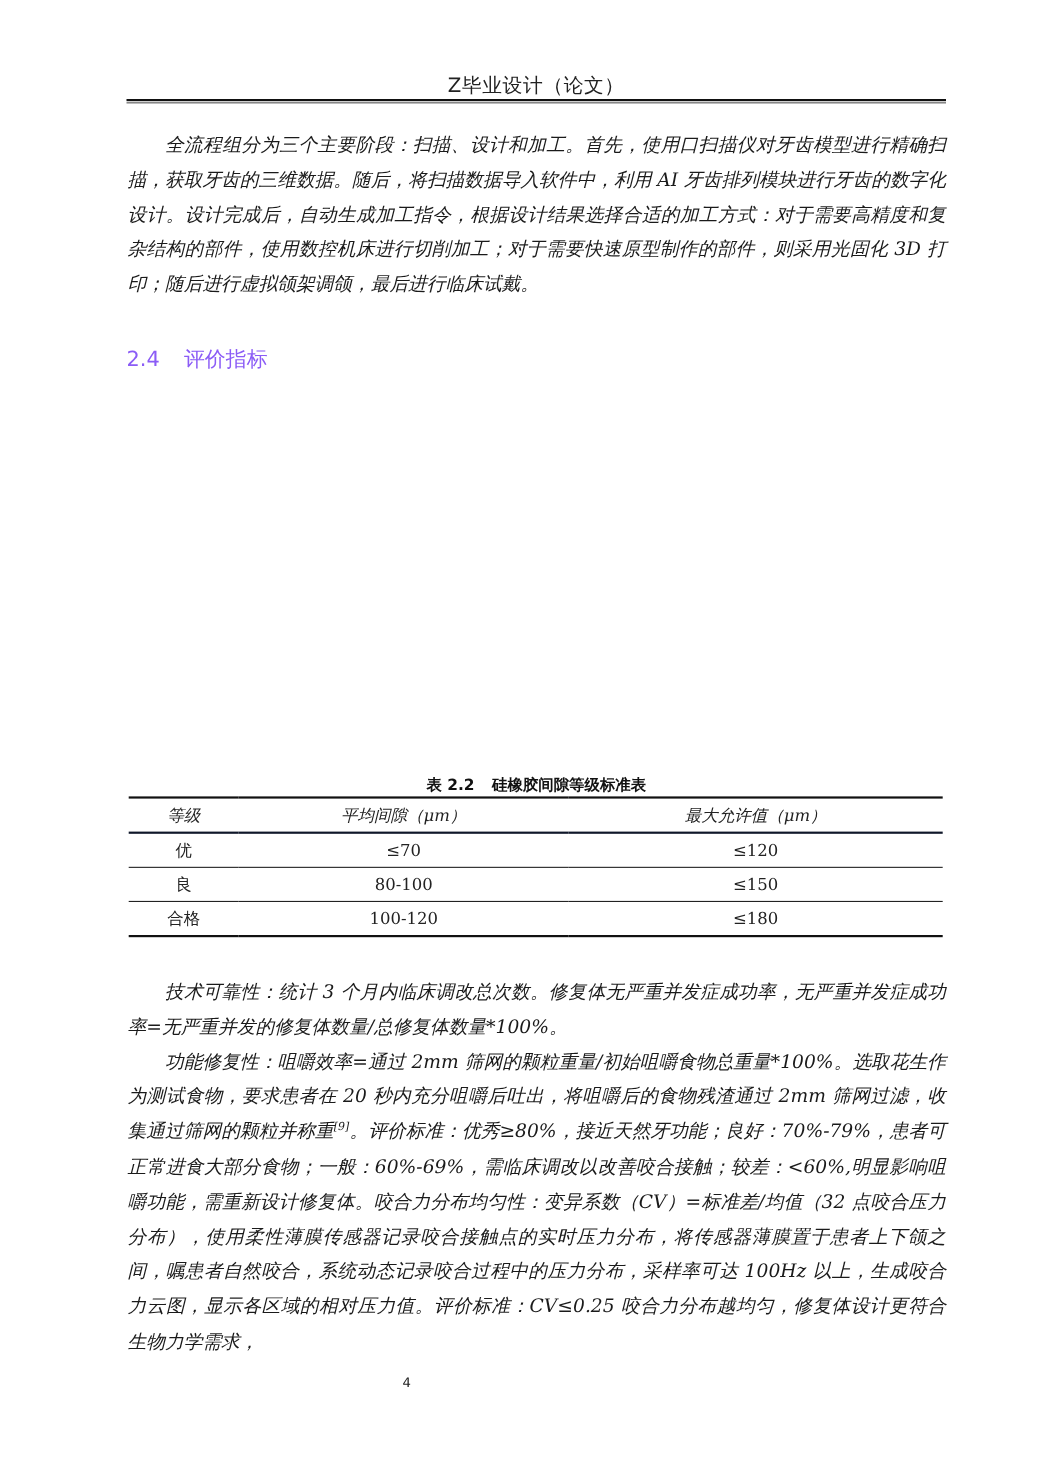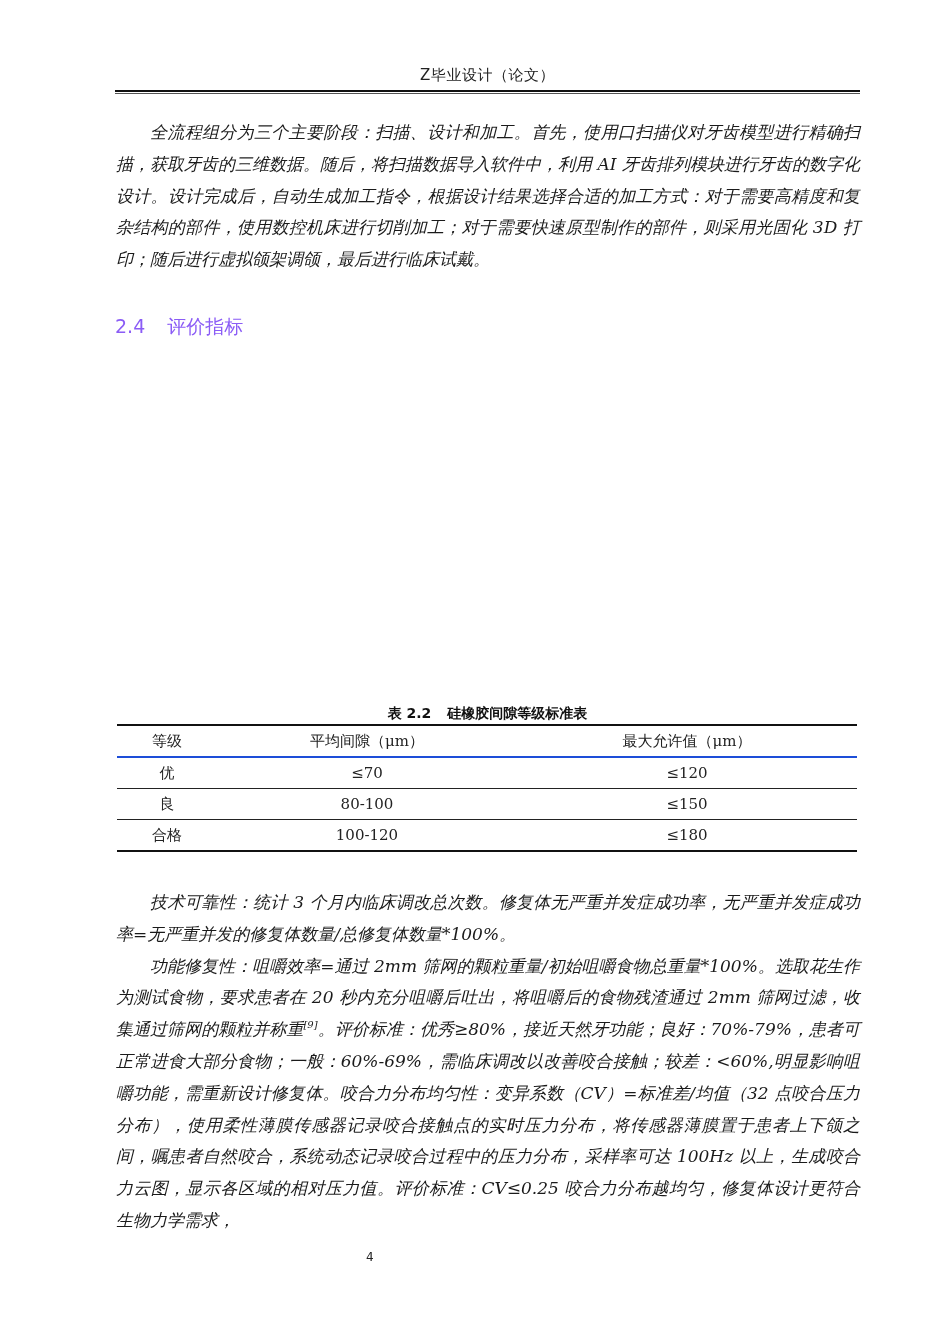--- a/index.html
+++ b/index.html
@@ -1,21 +1,21 @@
 <!DOCTYPE html>
 <html><head>
   <meta charset="utf-8">
   <style>
     html, body { margin: 0; padding: 0; background: #ffffff; }
     body { width: 950px; height: 1344px; position: relative; overflow: hidden;
            font-family: "DejaVu Serif", "Liberation Serif", serif; color: #111; }
     .page { position: absolute; left: 0; top: 0; width: 950px; height: 1344px; background: #fff; }
 
     .running-header { position: absolute; left: 115px; top: 66px; width: 745px; text-align: center;
-                      font-family: "DejaVu Sans", "Liberation Sans", sans-serif; font-size: 15px; color: #222; letter-spacing: 0.5px; }
+                      font-family: "DejaVu Sans", "Liberation Sans", sans-serif; font-size: 18px; color: #222; letter-spacing: 0.5px; }
     .header-rule { position: absolute; left: 115px; top: 90px; width: 745px; height: 0;
                    border-top: 2px solid #111; }
     .header-rule2 { position: absolute; left: 115px; top: 93px; width: 745px; height: 0;
                    border-top: 1px solid #555; }
 
     .body-text { position: absolute; left: 116px; width: 744px; font-size: 17px; line-height: 31.8px;
                  text-align: justify; text-justify: inter-character; color: #1a1a1a; }
     .body-text p { margin: 0; text-indent: 2em; font-style: italic; }
     .small { font-size: 15px; }
 
@@ -23,21 +23,21 @@
                        font-size: 19px; color: #8b5cf6; }
     .section-heading .num { margin-right: 22px; }
 
     .table-caption { position: absolute; left: 115px; top: 705px; width: 745px; text-align: center;
                      font-family: "DejaVu Sans", "Liberation Sans", sans-serif; font-size: 14px; font-weight: bold; color: #111; }
     .table-caption .cap-num { margin-right: 16px; text-align: right; }
 
     table.gap-table { position: absolute; left: 117px; top: 724px; width: 740px; border-collapse: collapse;
                       font-size: 15px; color: #222; }
     table.gap-table th, table.gap-table td { height: 30px; padding: 0; text-align: center; font-weight: normal; }
-    table.gap-table thead tr { border-top: 2px solid #111; border-bottom: 2px solid #1d4ed8; }
+    table.gap-table thead tr { border-top: 2px solid #111; border-bottom: 2px solid #0f172a; font-style: italic; }
     table.gap-table tbody tr { border-bottom: 1.5px solid #222; }
     table.gap-table tbody tr:last-child { border-bottom: 2px solid #111; }
     table.gap-table .c1 { width: 100px; }
     table.gap-table .c2 { width: 300px; }
     table.gap-table .c3 { width: 340px; }
 
     sup { font-size: 10px; vertical-align: super; line-height: 0; }
 
     .page-number { position: absolute; left: 366px; top: 1250px; font-family: "DejaVu Sans", "Liberation Sans", sans-serif;
                    font-size: 12px; color: #222; }

